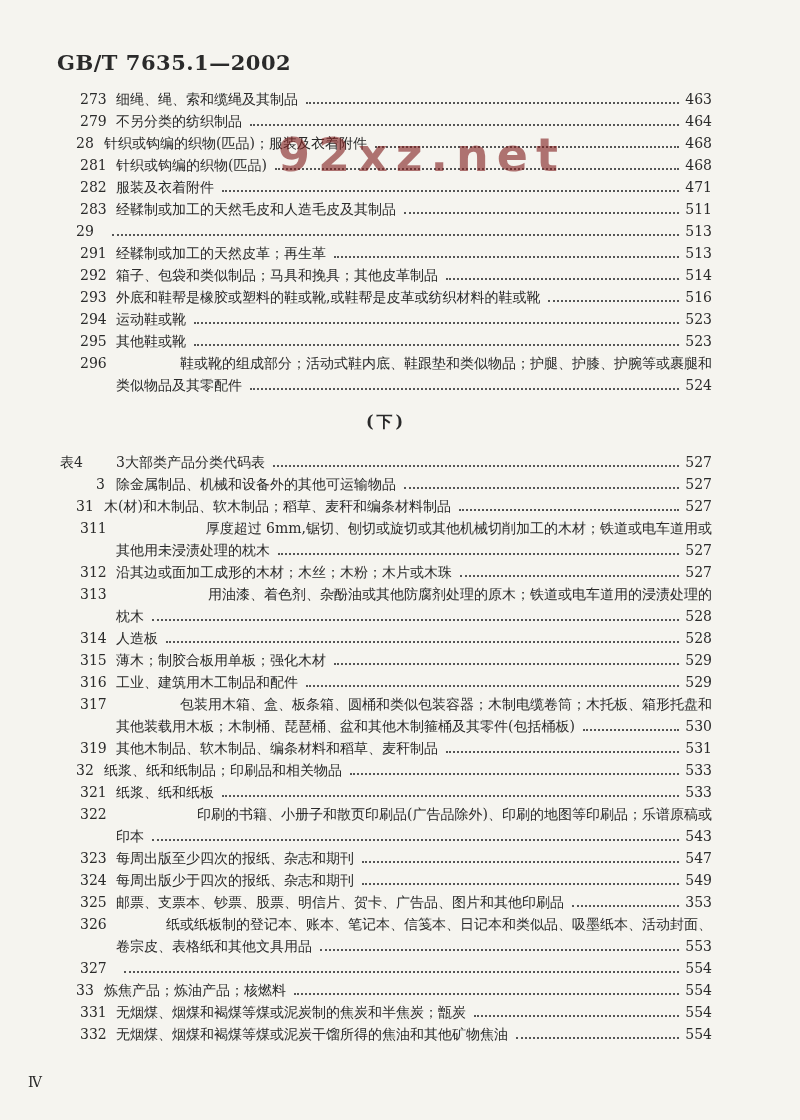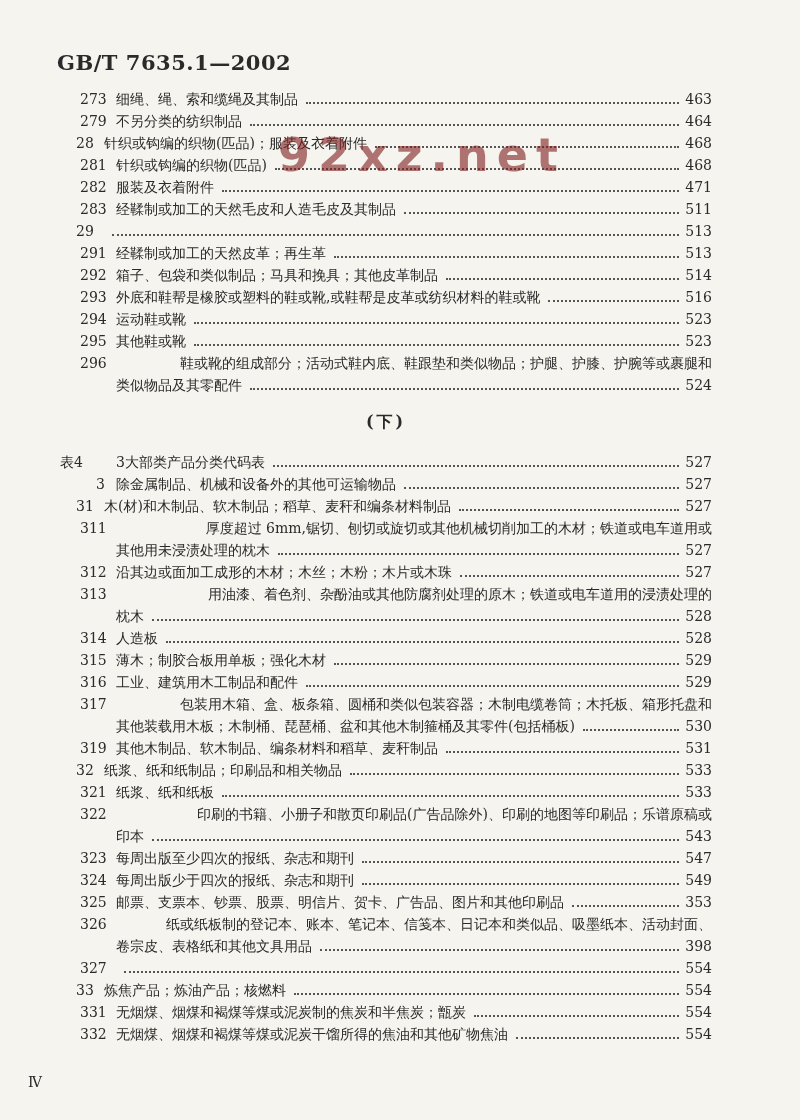--- a/index.html
+++ b/index.html
@@ -415,21 +415,21 @@
             </div>
           </div>
         </div>
         <div class="toc-row lvl3">
           <span class="code">326</span>
           <div class="entry">
             <div class="cont-line">纸或纸板制的登记本、账本、笔记本、信笺本、日记本和类似品、吸墨纸本、活动封面、</div>
             <div class="last-line">
               <span class="ttl">卷宗皮、表格纸和其他文具用品</span>
               <span class="leader"></span>
-              <span class="pg">398</span>
+              <span class="pg">553</span>
             </div>
           </div>
         </div>
         <div class="toc-row lvl3">
           <span class="code">327</span>
           <div class="entry">
             <div class="last-line">
               <span class="leader"></span>
               <span class="pg">554</span>
             </div>

